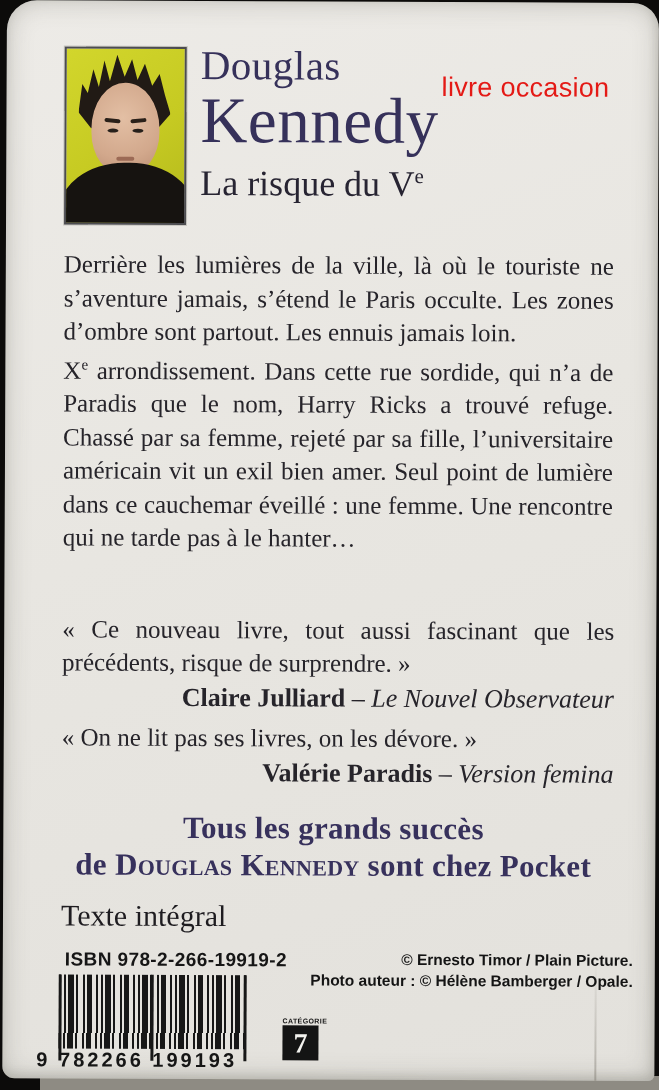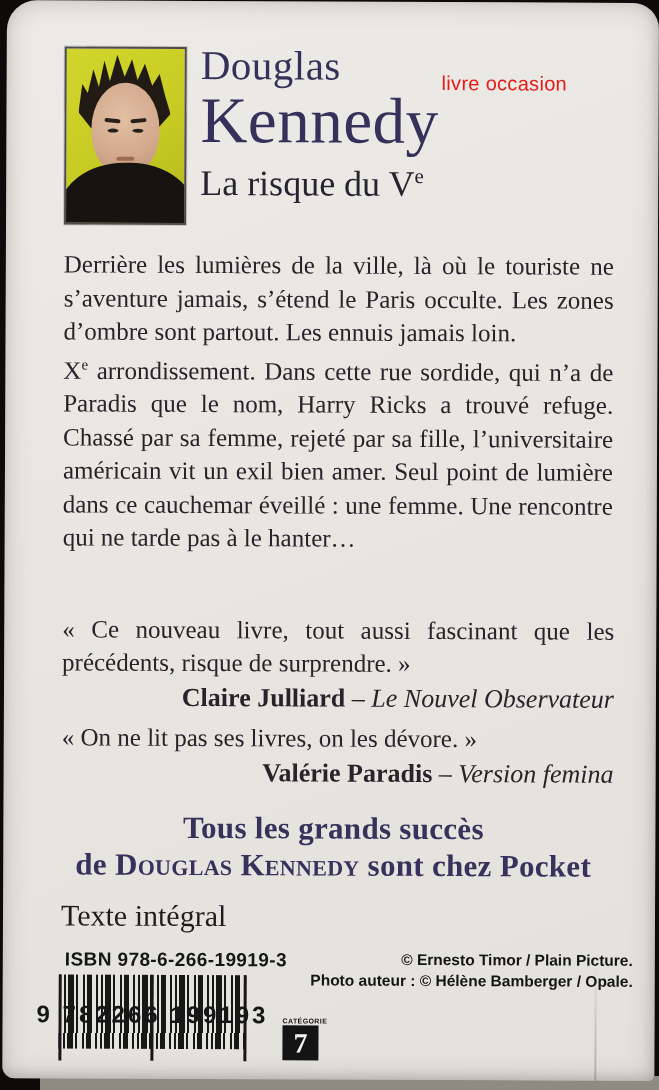--- a/index.html
+++ b/index.html
@@ -52,21 +52,21 @@
     border-radius:48% 48% 0 0/80% 80% 0 0;
   }
   .title-block{position:absolute;left:194px;top:44px;color:#36315a;line-height:1;}
   .author-first{font-size:41px;letter-spacing:.5px;}
   .author-last{font-size:65px;margin-top:2px;letter-spacing:.5px;}
   .book-title{font-size:36px;color:#272432;margin-top:12px;}
   .book-title sup{font-size:.58em;vertical-align:super;}
   .sticker{
     position:absolute;left:435px;top:70px;
     font-family:"Liberation Sans","DejaVu Sans",sans-serif;
-    font-size:20px;color:#e41a16;letter-spacing:.3px;
+    font-size:27px;color:#e41a16;letter-spacing:.3px;
   }
   
   .synopsis{
     position:absolute;left:58px;top:247px;width:550px;
     font-size:25px;line-height:33.5px;color:#26242a;text-align:justify;
   }
   .synopsis p{margin:0;}
   .synopsis sup{font-size:.6em;vertical-align:super;}
   .em{}
   
@@ -99,23 +99,23 @@
       #171717 9px 15px,transparent 15px 17px,
       #171717 17px 19px,transparent 19px 24px,
       #171717 24px 26px,transparent 26px 28px,
       #171717 28px 33px,transparent 33px 37px);
   }
   .guard{position:absolute;top:974px;width:3px;height:86px;background:#171717;}
   .guard.g1{left:56px;}
   .guard.g2{left:148px;}
   .guard.g3{left:241px;}
   .barcode-digits{
-    position:absolute;left:34px;top:1000px;width:216px;
-    font-family:"Liberation Sans","DejaVu Sans",sans-serif;
-    font-size:24px;font-weight:700;color:#161616;letter-spacing:3px;
+    position:absolute;left:34px;top:1048px;width:216px;
+    font-family:"Liberation Sans","DejaVu Sans",sans-serif;
+    font-size:20px;font-weight:700;color:#161616;letter-spacing:3px;
     white-space:nowrap;
   }
   .category{position:absolute;left:280px;top:1016px;width:40px;text-align:center;}
   .category-label{
     font-family:"Liberation Sans","DejaVu Sans",sans-serif;
     font-size:7px;font-weight:700;color:#141414;letter-spacing:.4px;
   }
   .category-box{
     margin-top:1px;width:36px;height:35px;background:#141414;
     display:flex;align-items:center;justify-content:center;
@@ -173,21 +173,21 @@
     <div class="quote-attr"><span class="who">Valérie Paradis</span><span> – </span><span class="src">Version femina</span></div>
   </div>
 
   <div class="promo">
     <div>Tous les grands succès</div>
     <div><span>de </span><span class="sc">Douglas Kennedy</span><span> sont chez Pocket</span></div>
   </div>
 
   <div class="edition-note">Texte intégral</div>
 
-  <div class="isbn-label">ISBN 978-6-266-19919-3</div>
+  <div class="isbn-label">ISBN 978-2-266-19919-2</div>
   <div class="barcode"></div>
   <div class="guard g1"></div>
   <div class="guard g2"></div>
   <div class="guard g3"></div>
   <div class="barcode-digits">9 782266 199193</div>
 
   <div class="category">
     <div class="category-label">CATÉGORIE</div>
     <div class="category-box">
       <span class="category-number">7</span>

